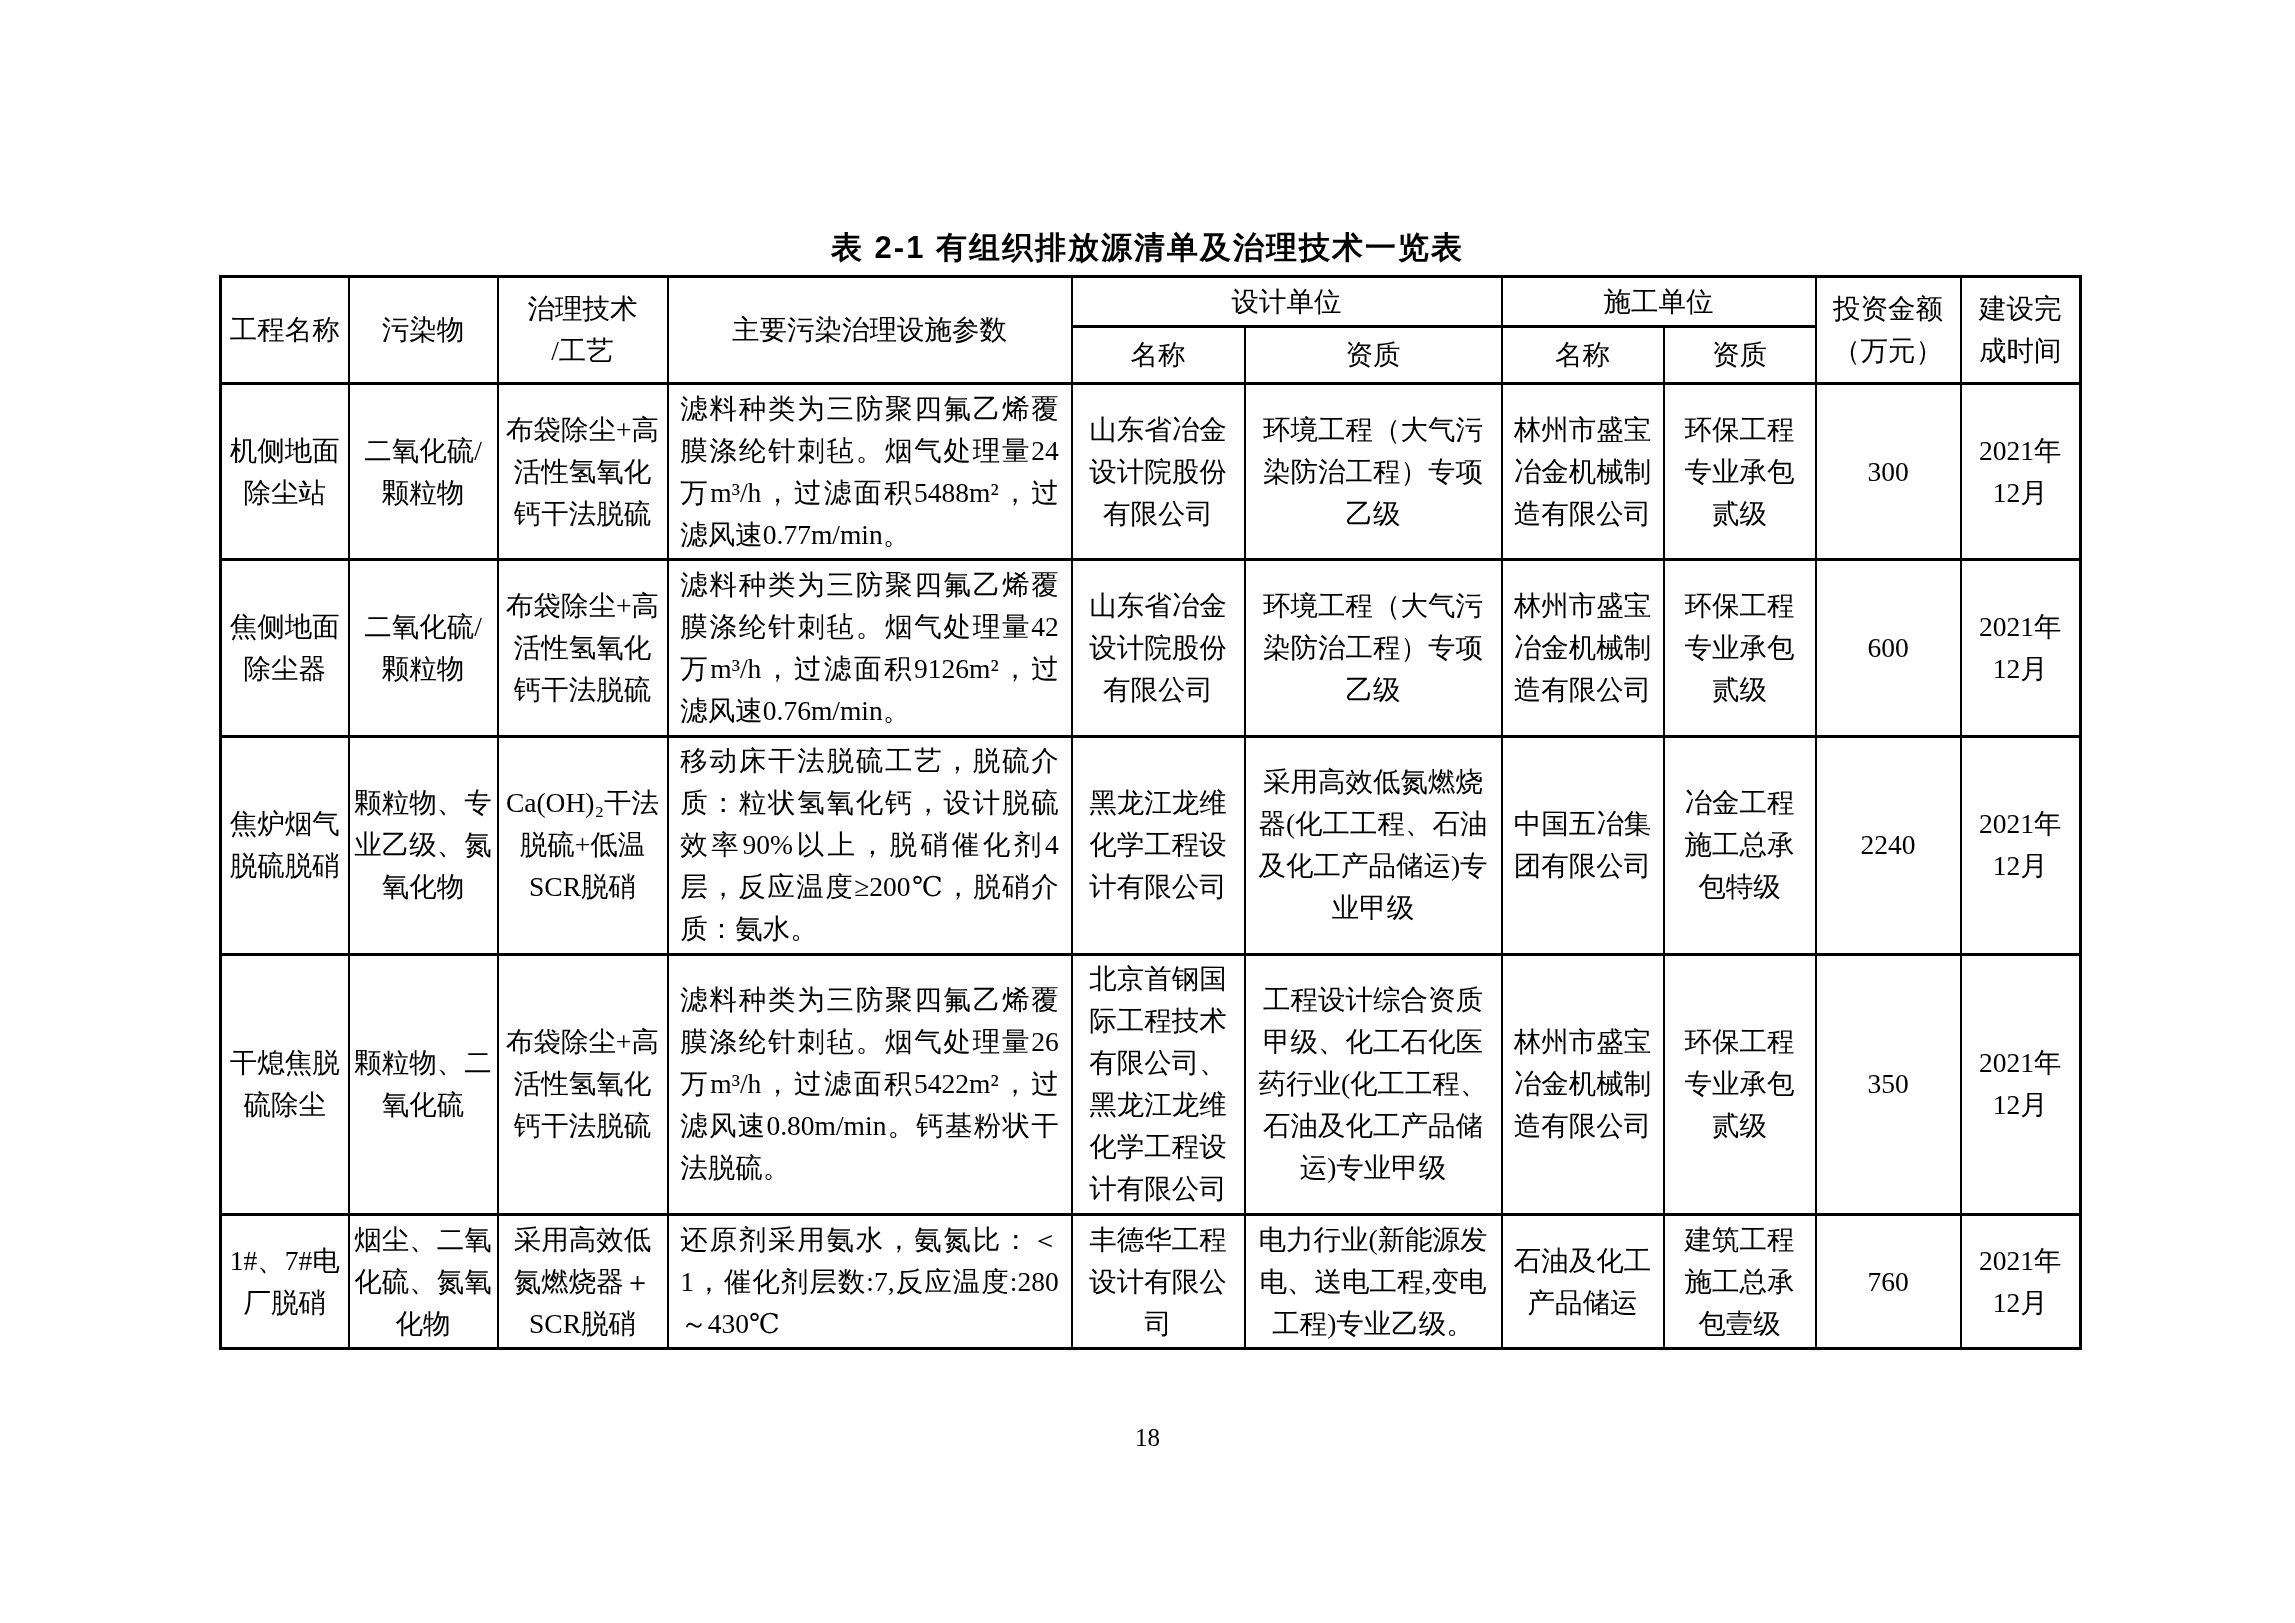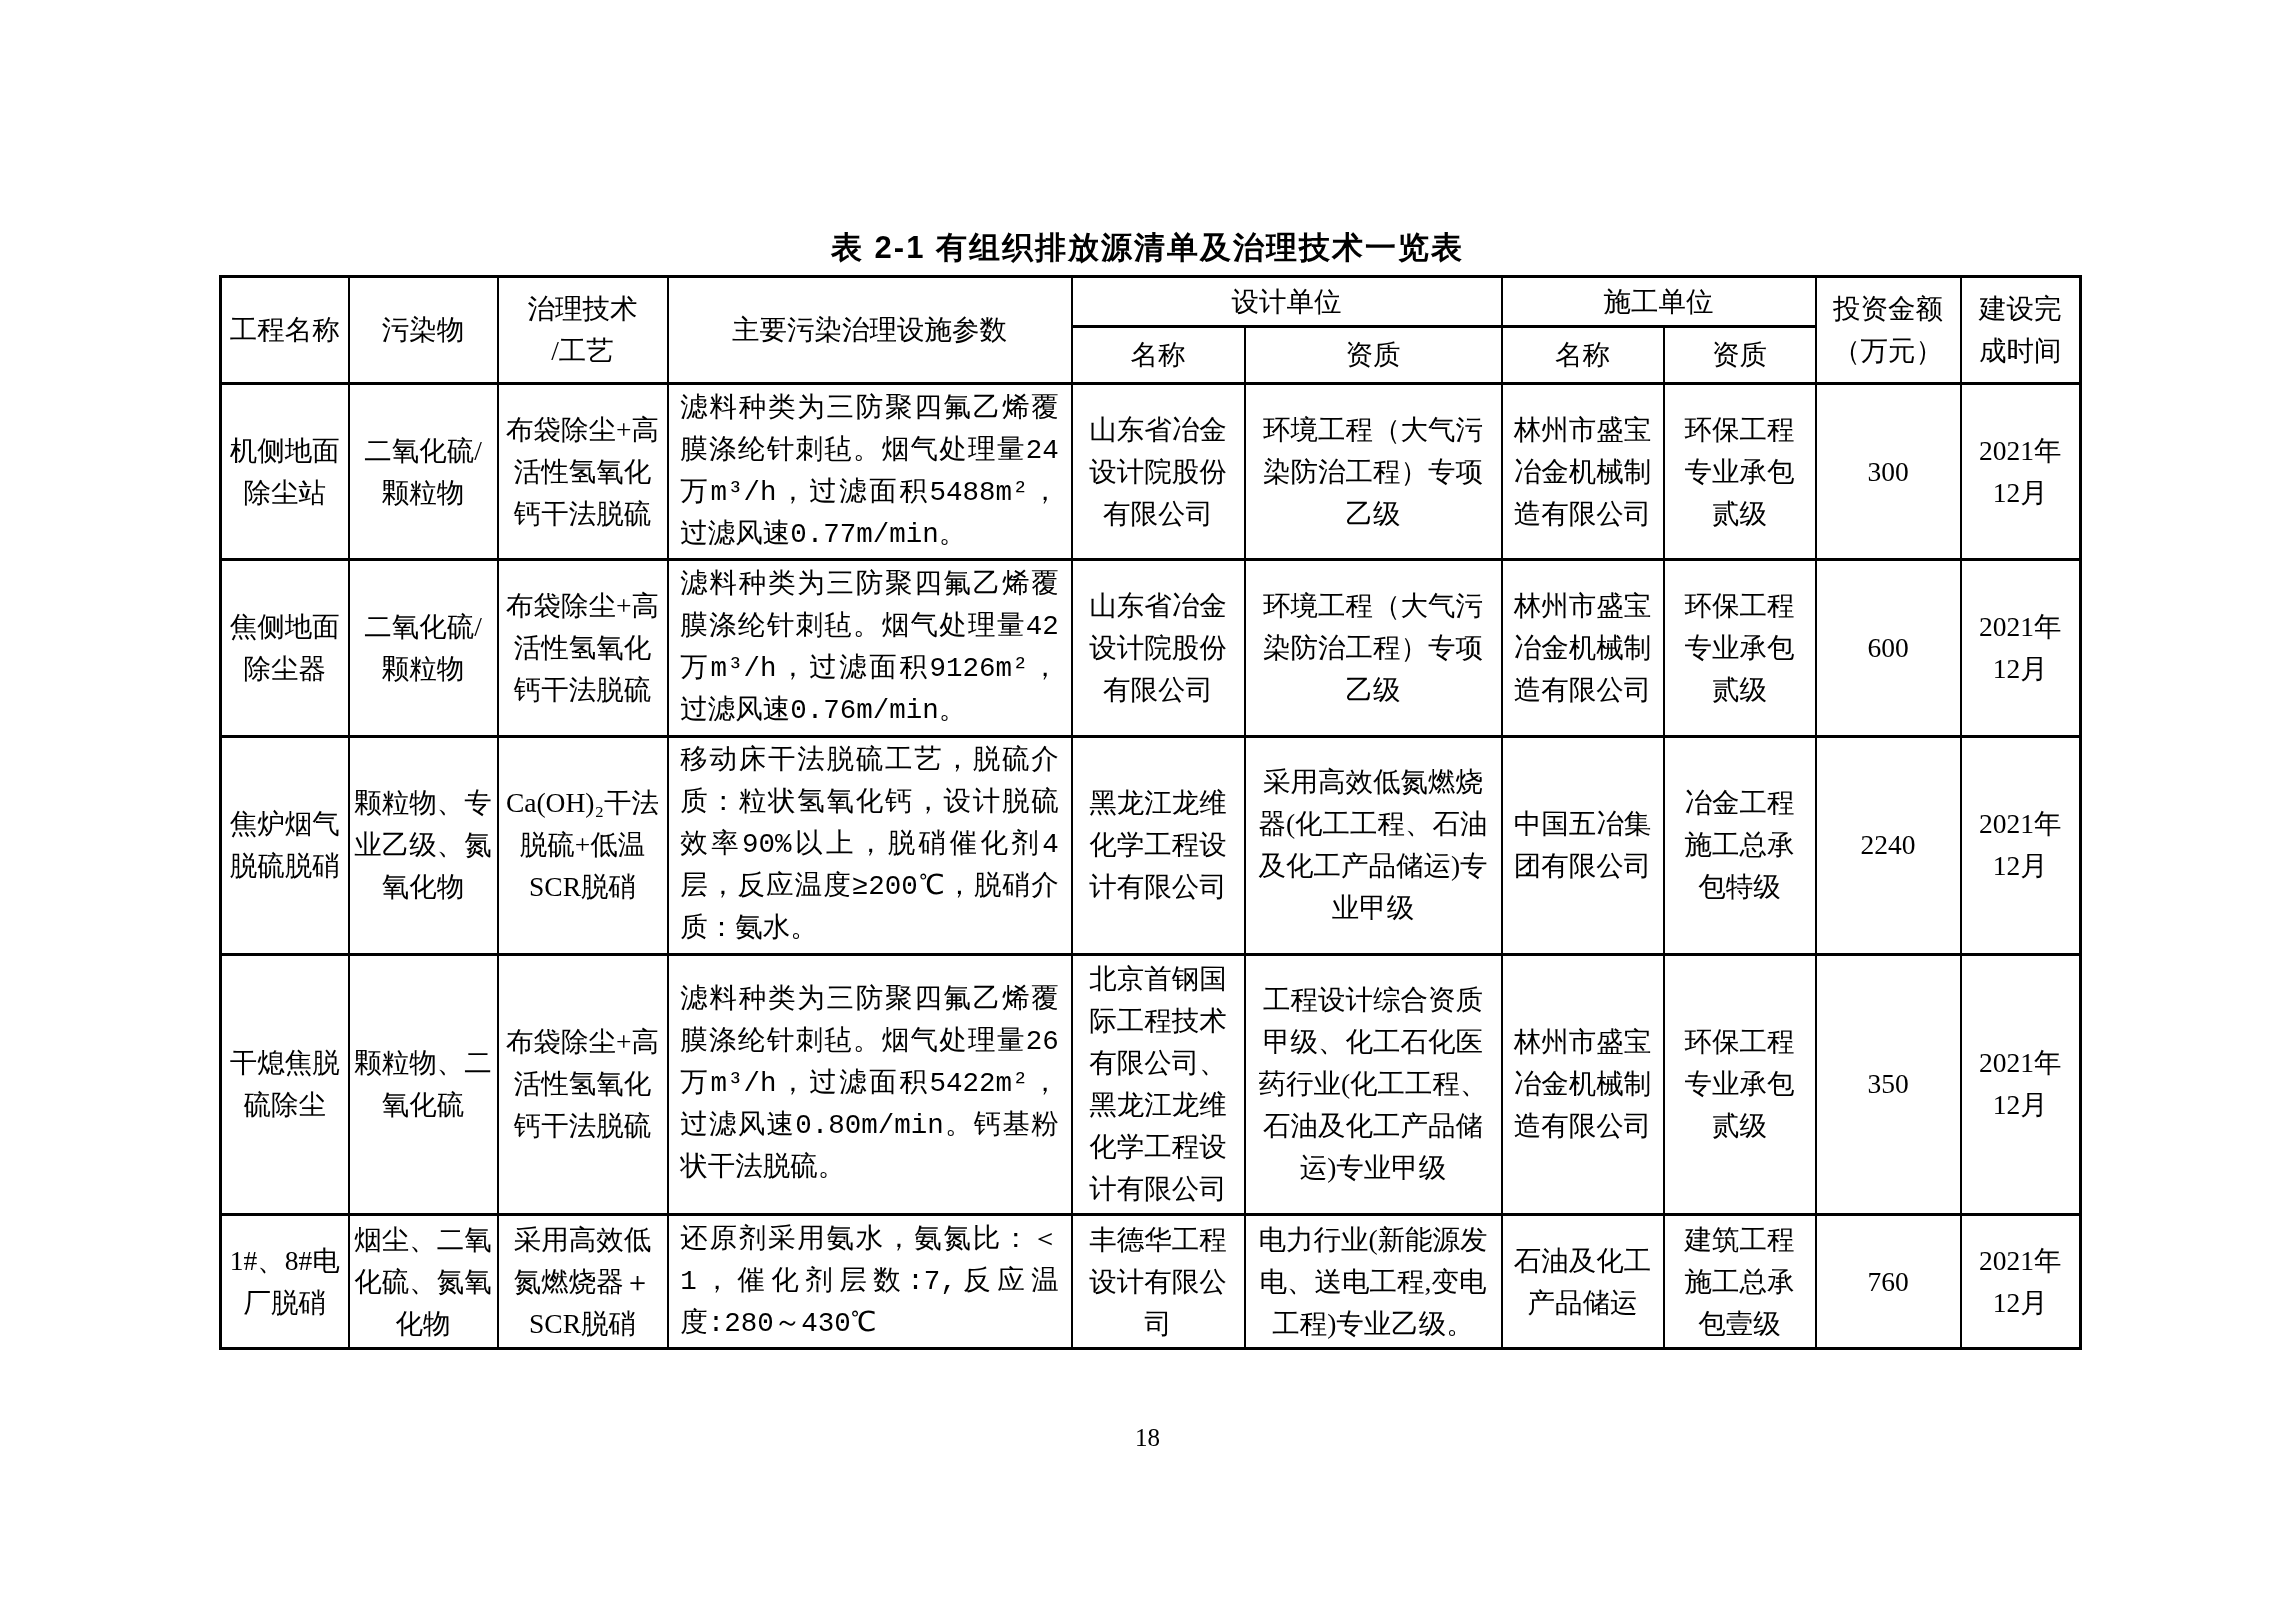--- a/index.html
+++ b/index.html
@@ -37,21 +37,20 @@
   tr.hr1 { height:50px; }
   tr.hr2 { height:57px; }
   tr.r1 { height:173px; }
   tr.r2 { height:173px; }
   tr.r3 { height:215px; }
   tr.r4 { height:257px; }
   tr.r5 { height:130px; }
   .tbl td.param {
     text-align:justify;
     padding:2.6px 11.8px;
-    font-family:Liberation Mono, monospace;
   }
   .tbl td.qual-n { padding:2.6px 11.8px; }
   .tbl td.qual-d { padding:2.6px 9.2px; }
   .page-number {
     position:absolute; top:1424px; left:0; width:100%;
     text-align:center; font-size:25px;
   }
 </style>
 </head>
 <body>
@@ -137,21 +136,21 @@
         <td>布袋除尘+高活性氢氧化钙干法脱硫</td>
         <td class="param">滤料种类为三防聚四氟乙烯覆膜涤纶针刺毡。烟气处理量26万m³/h，过滤面积5422m²，过滤风速0.80m/min。钙基粉状干法脱硫。</td>
         <td>北京首钢国际工程技术有限公司、黑龙江龙维化学工程设计有限公司</td>
         <td class="qual-d">工程设计综合资质甲级、化工石化医药行业(化工工程、石油及化工产品储运)专业甲级</td>
         <td>林州市盛宝冶金机械制造有限公司</td>
         <td class="qual-n">环保工程专业承包贰级</td>
         <td>350</td>
         <td>2021年12月</td>
       </tr>
       <tr class="r5">
-        <td>1#、8#电厂脱硝</td>
+        <td>1#、7#电厂脱硝</td>
         <td>烟尘、二氧化硫、氮氧化物</td>
         <td>采用高效低氮燃烧器＋SCR脱硝</td>
         <td class="param">还原剂采用氨水，氨氮比：＜1，催化剂层数:7,反应温度:280～430℃</td>
         <td>丰德华工程设计有限公司</td>
         <td class="qual-d">电力行业(新能源发电、送电工程,变电工程)专业乙级。</td>
         <td>石油及化工产品储运</td>
         <td class="qual-n">建筑工程施工总承包壹级</td>
         <td>760</td>
         <td>2021年12月</td>
       </tr>

